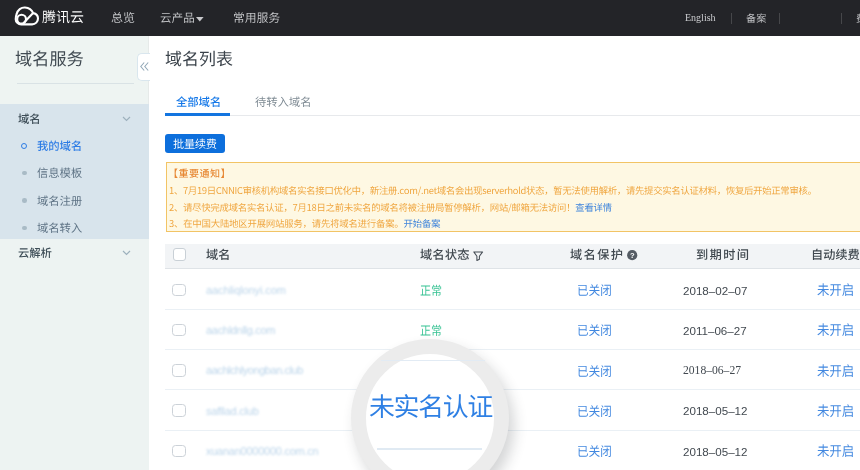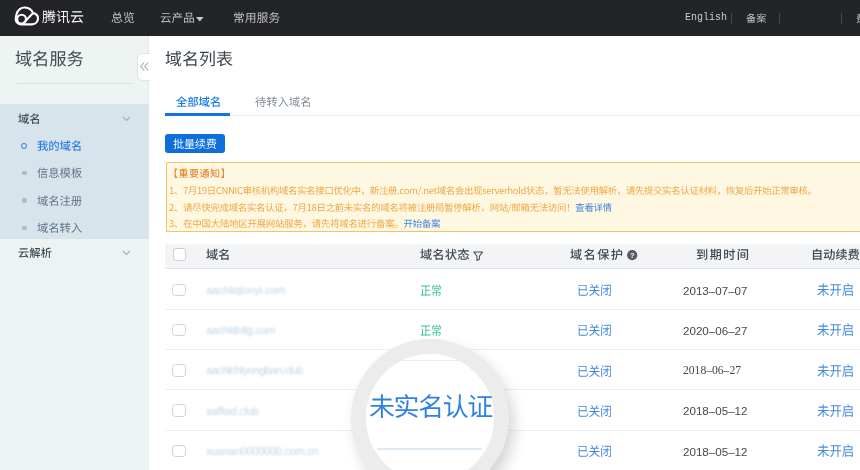--- a/index.html
+++ b/index.html
@@ -202,21 +202,21 @@
 <svg style="position:absolute;left:232.7px;top:9.3px;overflow:visible" width="50" height="17">
     <g transform="translate(0 13) scale(0.0472)">
       <g fill="#c8c9cc">
         <use href="#q7" x="0"></use>
         <use href="#q8" x="250"></use>
         <use href="#q9" x="500"></use>
         <use href="#q10" x="750"></use>
       </g>
     </g>
   </svg>
-<span style="position:absolute;left:685px;top:12.7px;font-size:10px;line-height:10px;color:#cccdd0;font-family:Liberation Mono, monospace">English</span>
+<span style="position:absolute;left:685px;top:12.7px;font-size:10px;line-height:10px;color:#cccdd0;font-family:Liberation Serif, serif">English</span>
 <div style="position:absolute;left:731px;top:12.8px;width:1px;height:11px;background:#46474a"></div>
 <div style="position:absolute;left:779px;top:12.8px;width:1px;height:11px;background:#46474a"></div>
 <div style="position:absolute;left:841px;top:12.8px;width:1px;height:11px;background:#46474a"></div>
 <svg style="position:absolute;left:745.9px;top:9.7px;overflow:visible" width="23" height="15">
     <g transform="translate(0 12) scale(0.0408)">
       <g fill="#c8c9cc">
         <use href="#q11" x="0"></use>
         <use href="#q12" x="250"></use>
       </g>
     </g>
@@ -637,21 +637,21 @@
   </svg>
 <svg style="position:absolute;left:577.3px;top:282.1px;overflow:visible" width="37" height="17">
     <g transform="translate(0 13) scale(0.0464 0.051968)">
       <g fill="#4288e0">
         <use href="#q153" x="0"></use>
         <use href="#q154" x="250"></use>
         <use href="#q155" x="500"></use>
       </g>
     </g>
   </svg>
-<span style="position:absolute;left:683px;top:284.6px;font-size:11.6px;line-height:11.6px;color:#424950;font-family:'Liberation Sans',sans-serif">2013–07–07</span>
+<span style="position:absolute;left:683px;top:284.6px;font-size:11.6px;line-height:11.6px;color:#424950;font-family:'Liberation Sans',sans-serif">2018–02–07</span>
 <svg style="position:absolute;left:816.8px;top:281.1px;overflow:visible" width="40" height="18">
     <g transform="translate(0 14) scale(0.0496 0.055552)">
       <g fill="#4288e0">
         <use href="#q114" x="0"></use>
         <use href="#q102" x="250"></use>
         <use href="#q156" x="500"></use>
       </g>
     </g>
   </svg>
 <div style="position:absolute;left:172.2px;top:323.9px;width:13.4px;height:12.6px;background:#fff;border:1.2px solid #ccd2d8;border-radius:3.5px"></div>
@@ -666,21 +666,21 @@
   </svg>
 <svg style="position:absolute;left:577.3px;top:322.3px;overflow:visible" width="37" height="17">
     <g transform="translate(0 13) scale(0.0464 0.051968)">
       <g fill="#4288e0">
         <use href="#q153" x="0"></use>
         <use href="#q154" x="250"></use>
         <use href="#q155" x="500"></use>
       </g>
     </g>
   </svg>
-<span style="position:absolute;left:683px;top:324.8px;font-size:11.6px;line-height:11.6px;color:#424950;font-family:'Liberation Sans',sans-serif">2020–06–27</span>
+<span style="position:absolute;left:683px;top:324.8px;font-size:11.6px;line-height:11.6px;color:#424950;font-family:'Liberation Sans',sans-serif">2011–06–27</span>
 <svg style="position:absolute;left:816.8px;top:321.3px;overflow:visible" width="40" height="18">
     <g transform="translate(0 14) scale(0.0496 0.055552)">
       <g fill="#4288e0">
         <use href="#q114" x="0"></use>
         <use href="#q102" x="250"></use>
         <use href="#q156" x="500"></use>
       </g>
     </g>
   </svg>
 <div style="position:absolute;left:172.2px;top:364.2px;width:13.4px;height:12.6px;background:#fff;border:1.2px solid #ccd2d8;border-radius:3.5px"></div>

